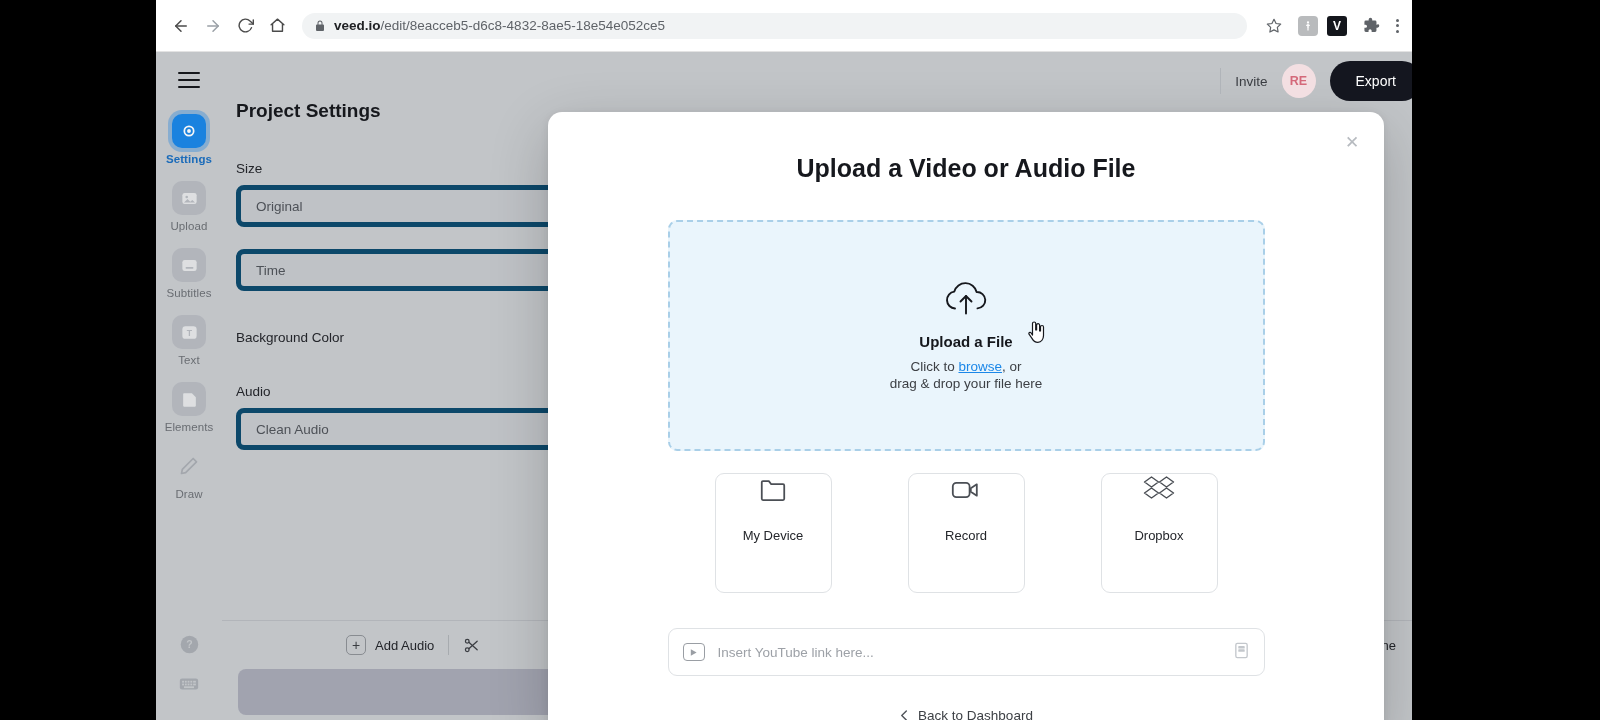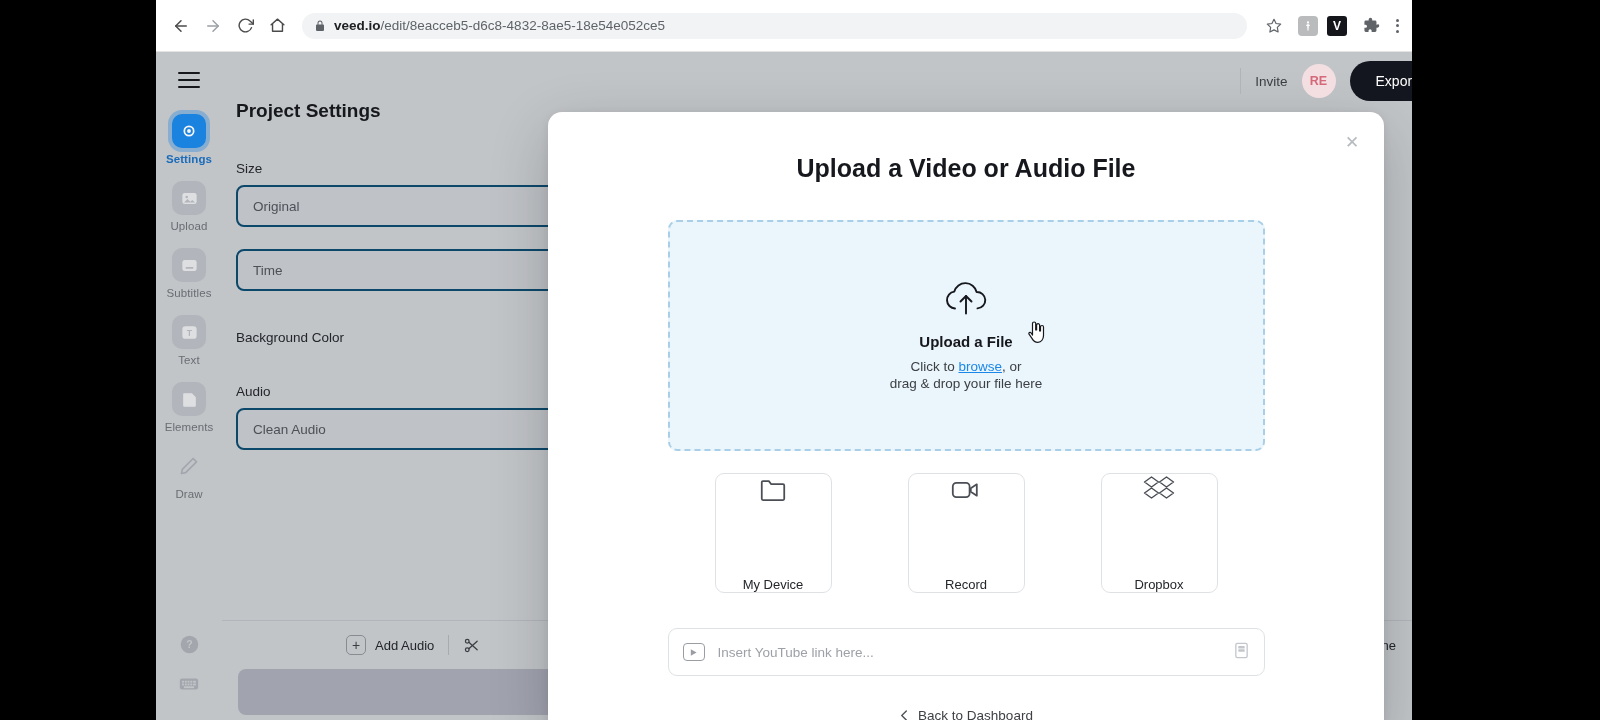--- a/index.html
+++ b/index.html
@@ -83,21 +83,21 @@
 
   
   .panel {
     position:absolute; left:66px; top:14px; width:360px; height:684px;
     background:#c9ccd0; padding:34px 14px 0 14px;
   }
   .panel-title { font-size:19px; font-weight:700; color:#16181d; margin-bottom:26px; }
   .panel-group { margin-bottom:22px; }
   .panel-label { font-size:13.5px; font-weight:400; color:#24262b; margin-bottom:9px;margin-top:39px; }
   .panel-field {
-    height:42px; border:2px solid #0c4a6e; border-radius:8px;
+    height:42px; border:5px solid #0c4a6e; border-radius:8px;
     background:#c6c9ce; display:flex; align-items:center;
     padding:0 15px; font-size:13.5px; color:#50545a;
   }
 
   
   .stage { position:absolute; left:426px; top:0; right:0; bottom:116px; background:#c9ccd0; }
   .canvas-preview {
     position:absolute; left:50%; top:50%; transform:translate(-50%,-50%);
     width:640px; height:432px; background:#000; border-radius:9px;
   }
@@ -123,22 +123,22 @@
   .tl-right { display:flex; align-items:center; gap:16px; }
   .zoom-minus { font-size:17px; color:#3c3f44; line-height:1; }
   .fit-tl { font-size:13px; color:#24262b; white-space:nowrap; }
   .tl-tracks { padding:0 16px; }
   .tl-clip {
     height:46px; width:390px; background:#a7a9b6; border-radius:8px;
   }
 
   
   .app-header {
-    position:absolute; right:0; top:0; height:58px; display:flex;
-    align-items:center; gap:14px; padding-right:0; z-index:5;
+    position:absolute; right:8px; top:0; height:58px; display:flex;
+    align-items:center; gap:14px; padding-right:12px; z-index:5;
   }
   .hdr-sep { width:1px; height:26px; background:#b0b4b9; }
   .invite { font-size:13.5px; color:#3a3d42; }
   .avatar {
     width:34px; height:34px; border-radius:50%; background:#f3dfe2;
     color:#d4697a; font-size:12.5px; font-weight:700;
     display:flex; align-items:center; justify-content:center;
   }
   .export-btn {
     height:40px; padding:0 26px; border-radius:20px; background:#14161f;
@@ -172,21 +172,21 @@
   .cloud-ico { color:#16181d; margin-bottom:9px; }
   .dz-title { font-size:15px; font-weight:700; color:#16181d; margin-bottom:9px; }
   .dz-sub { font-size:13.5px; color:#3d4045; line-height:1.25; text-align:center; }
   .dz-sub a { color:#1b87e8; text-decoration:underline; }
   .cursor-hand { position:absolute; left:356px; top:98px; width:22px; height:22px; }
 
   .cards { display:flex; justify-content:center; gap:76px; margin-top:22px; }
   .card {
     width:117px; height:120px; border:1px solid #dfe2e5; border-radius:9px;
     background:#fff; display:flex; flex-direction:column; align-items:center;
-    justify-content:space-between; gap:22px;
+    justify-content:flex-start; gap:22px;
   }
   .card-ico { color:#4b4f55; height:32px; display:flex; align-items:center; }
   .card-lbl { font-size:13px; color:#24262b; }
 
   .yt-row {
     margin:35px auto 0 auto; width:597px; height:48px;
     border:1px solid #dfe2e5; border-radius:9px;
     display:flex; align-items:center; padding:0 14px; gap:13px;
   }
   .yt-ico {

